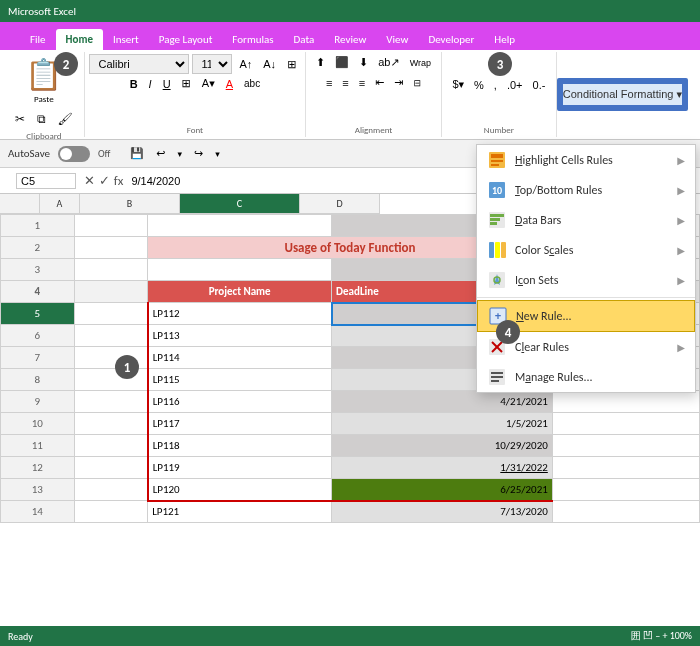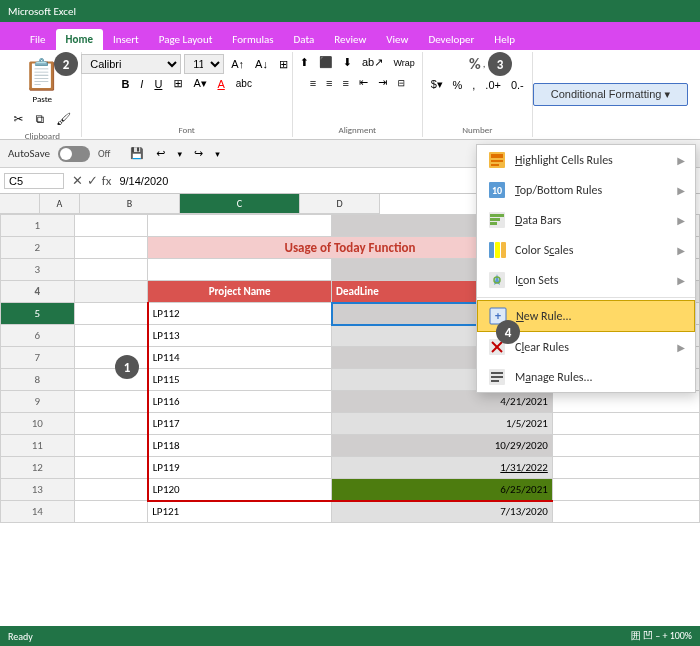--- a/index.html
+++ b/index.html
@@ -22,25 +22,25 @@
     
     .paste-btn { display: flex; flex-direction: column; align-items: center; cursor: pointer; padding: 2px 6px; }
     .small-btn { background: none; border: 1px solid transparent; cursor: pointer; padding: 1px 3px; font-size: 11px; border-radius: 2px; }
     .font-select { border: 1px solid #c8c8c8; padding: 1px 4px; font-size: 11px; width: 100px; height: 20px; }
     .size-select { border: 1px solid #c8c8c8; padding: 1px 4px; font-size: 11px; width: 40px; height: 20px; }
     .bold { font-weight: bold; }
     .italic { font-style: italic; }
     .underline { text-decoration: underline; }
 
     
-    .cond-fmt-btn { background: white; border: 1px solid #6d28d9; padding: 4px 17px; cursor: pointer; font-size: 11px; color: #333; display: flex; align-items: center; gap: 4px; border-radius: 2px; white-space: nowrap; }
+    .cond-fmt-btn { background: white; border: 6px solid #6d28d9; padding: 4px 0; cursor: pointer; font-size: 11px; color: #333; display: flex; align-items: center; gap: 4px; border-radius: 2px; white-space: nowrap; }
     .cond-fmt-btn.active { background: #dce9f8; border-color: #4472c4; }
 
     
-    .formula-bar { display: flex; align-items: center; padding: 2px 4px; border-bottom: 1px solid #c8c8c8; height: 26px; background: white; }
+    .formula-bar { display: flex; align-items: center; padding: 2px 16px; border-bottom: 1px solid #c8c8c8; height: 26px; background: white; }
     .cell-ref { border: 1px solid #c8c8c8; width: 60px; padding: 1px 4px; font-size: 11px; margin-right: 4px; }
     .formula-icons { display: flex; gap: 4px; margin: 0 4px; color: #555; font-size: 13px; }
     .formula-input { flex: 1; border: none; outline: none; font-size: 11px; padding: 1px 4px; }
     .row-col-header { width: 40px; min-width: 40px; background: #f2f2f2; border-right: 1px solid #d0d0d0; border-bottom: 1px solid #d0d0d0; height: 20px; display: flex; align-items: center; justify-content: center; font-size: 10px; color: #666; }
     .col-header { background: #f2f2f2; border-right: 1px solid #d0d0d0; border-bottom: 1px solid #d0d0d0; height: 20px; display: flex; align-items: center; justify-content: center; font-size: 10px; color: #333; }
     .col-header.active { background: #217346; color: white; }
     table.grid { border-collapse: collapse; }
     table.grid td { border: 1px solid #d0d0d0; height: 22px; font-size: 11px; padding: 0 4px; white-space: nowrap; }
     .row-num { background: #f2f2f2; width: 40px; text-align: center; font-size: 10px; color: #666; border: 1px solid #d0d0d0; }
     .row-num.active { background: #217346; color: white; }

